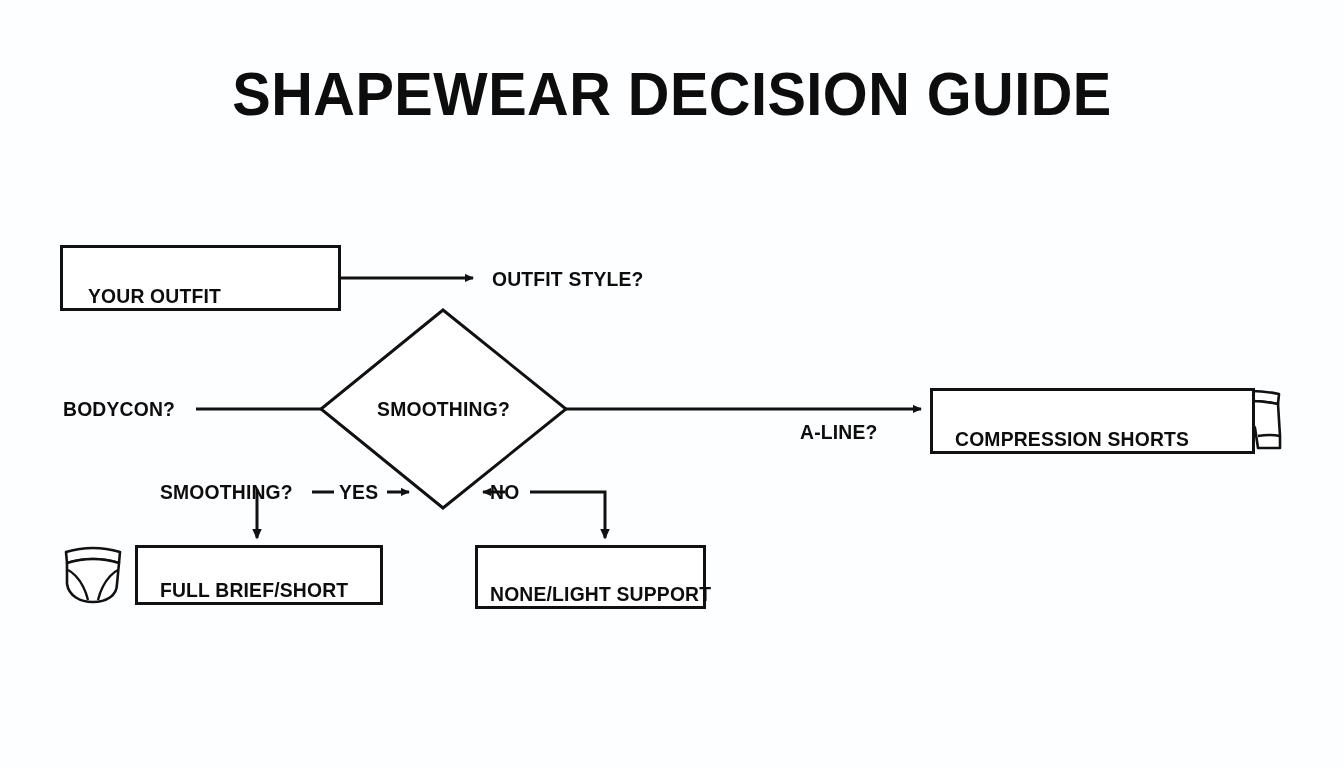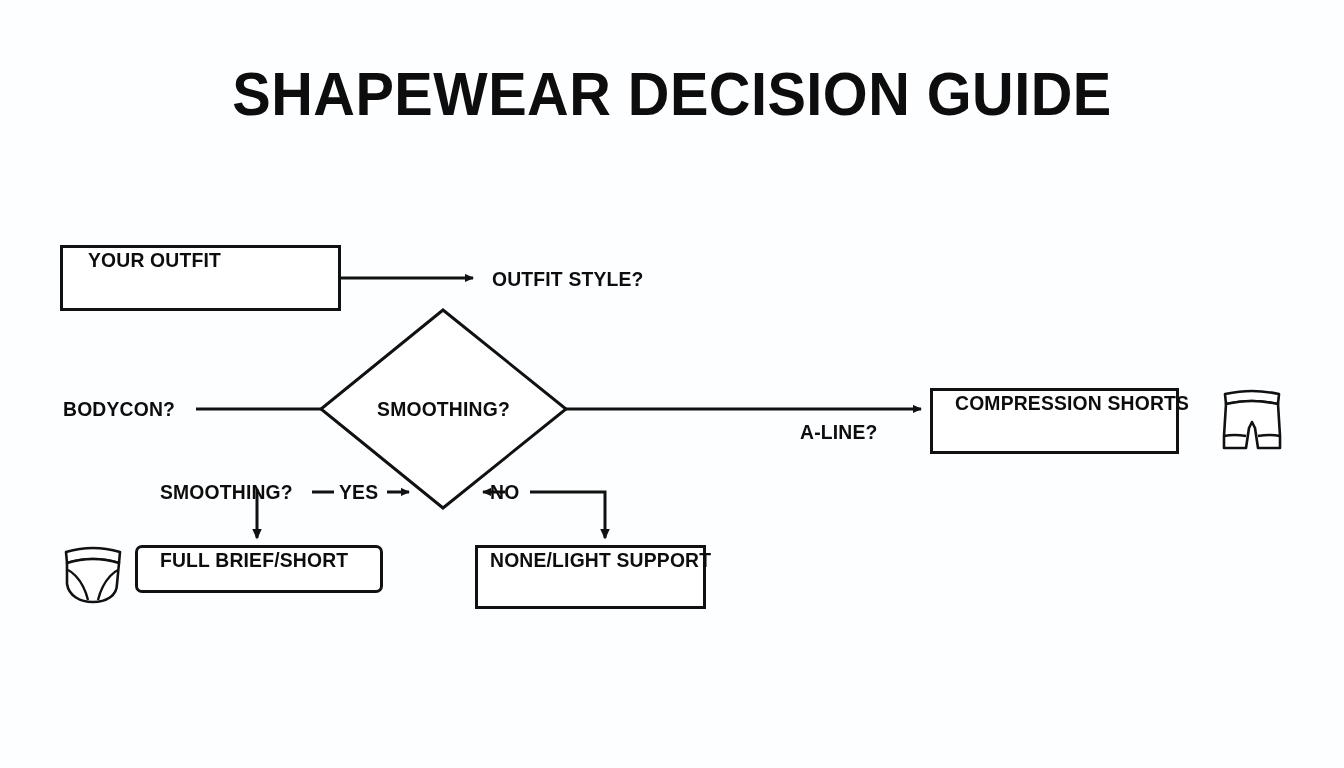--- a/index.html
+++ b/index.html
@@ -35,21 +35,21 @@
     transform-origin: center top;
     color: #0d0d0d;
     white-space: nowrap;
   }
   .node-box {
     position: absolute;
     box-sizing: border-box;
     border: 3px solid #111111;
     background: #ffffff;
     display: flex;
-    align-items: flex-start;
+    align-items: flex-end;
   }
   .node-label {
     font-family: "Liberation Sans", sans-serif;
     font-weight: bold;
     font-size: 21px;
     letter-spacing: 0.2px;
     transform: scaleX(0.92);
     transform-origin: left center;
     white-space: nowrap;
     color: #0d0d0d;
@@ -135,25 +135,25 @@
     <path d="M56,24 C56,24 42,30 36,54" fill="none" stroke="#111111" stroke-width="2.4"></path>
   </g>
 </svg>
 
 <div class="node-box" style="left:60px; top:245px; width:281px; height:66px; padding-left:25px;">
   <span class="node-label">YOUR OUTFIT</span>
 </div>
 
 <div class="diamond-label" style="left:321px; top:397px; width:245px;">SMOOTHING?</div>
 
-<div class="node-box" style="left:930px; top:388px; width:249px; height:66px; padding-left:22px;">
+<div class="node-box" style="left:930px; top:388px; width:325px; height:66px; padding-left:22px;">
   <span class="node-label">COMPRESSION SHORTS</span>
 </div>
 
-<div class="node-box" style="left:135px; top:545px; width:248px; height:48px; padding-left:22px;border-radius:7px;">
+<div class="node-box" style="left:135px; top:545px; width:248px; height:60px; padding-left:22px;">
   <span class="node-label">FULL BRIEF/SHORT</span>
 </div>
 
 <div class="node-box" style="left:475px; top:545px; width:231px; height:64px; padding-left:12px;">
   <span class="node-label">NONE/LIGHT SUPPORT</span>
 </div>
 
 <div class="edge-label" style="left:492px; top:267px;">OUTFIT STYLE?</div>
 
 <div class="edge-label" style="left:63px; top:397px;">BODYCON?</div>

